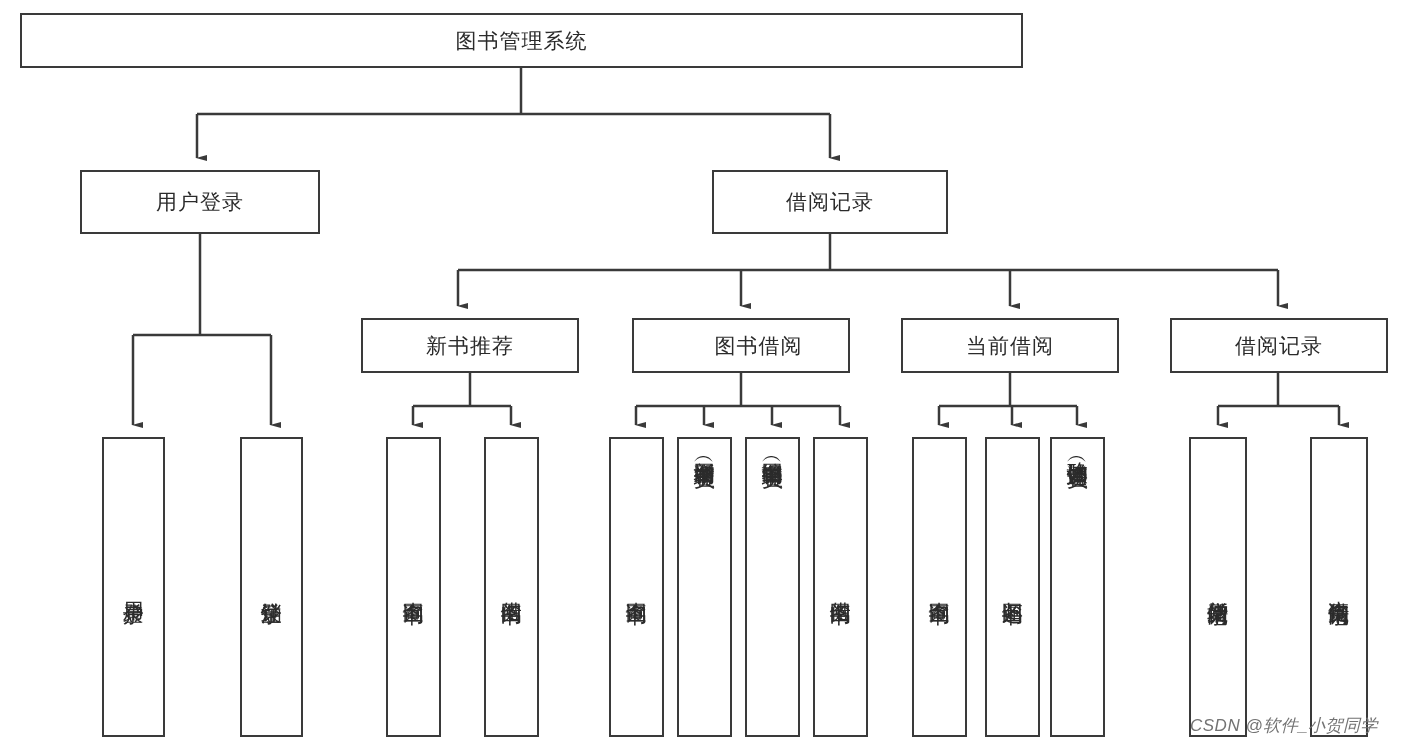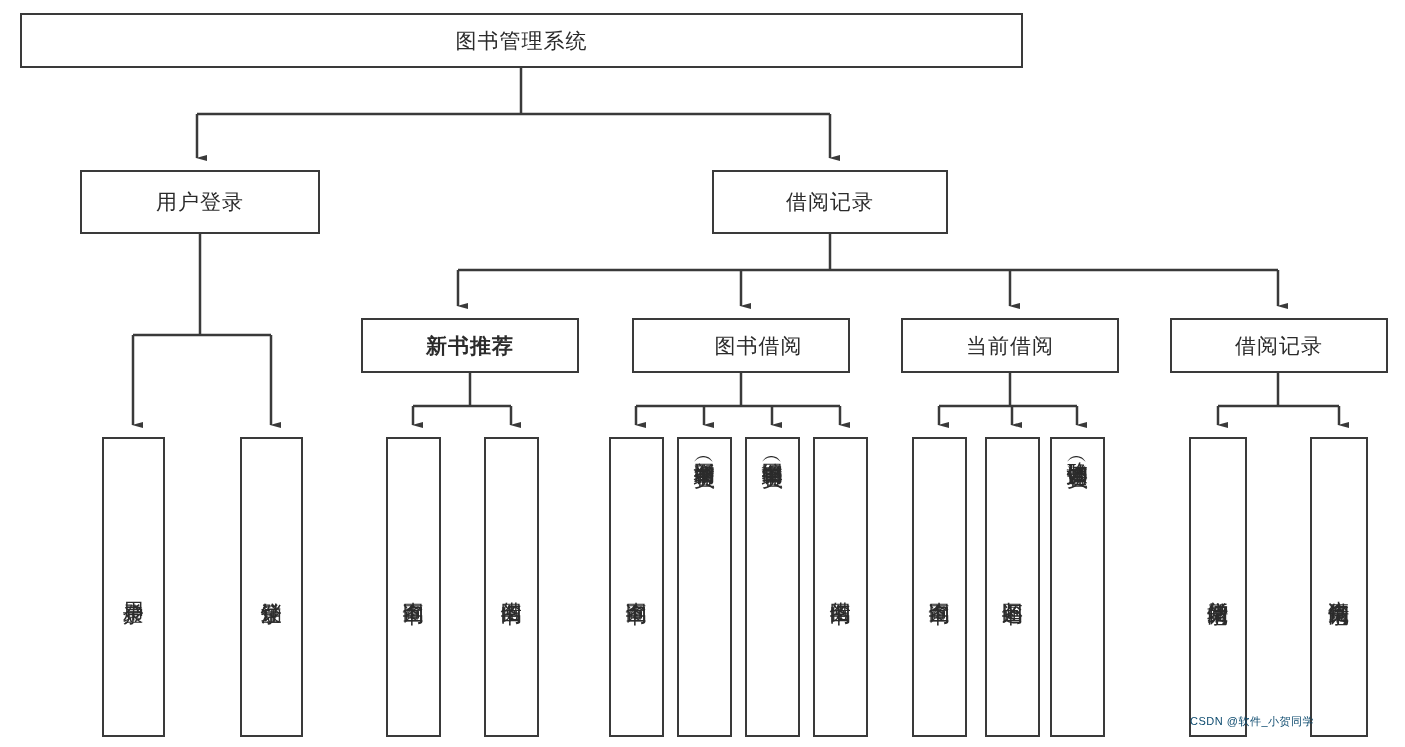--- a/index.html
+++ b/index.html
@@ -52,24 +52,25 @@
     writing-mode: vertical-rl;
     text-orientation: upright;
     white-space: nowrap;
   }
   .node-v.centered {
     align-items: center;
     padding-top: 0;
   }
   .watermark {
     position: absolute;
-    font-size: 11px;
-    color: #0c4a6e;
+    font-size: 17px;
+    color: #737373;
     white-space: nowrap;
     letter-spacing: 0.5px;
+    font-style: italic;
   }
 </style>
 </head>
 <body>
 
 <div id="canvas">
 
   <svg class="edges" viewBox="0 0 1405 747" xmlns="http://www.w3.org/2000/svg">
     <defs>
       <marker id="arrow" markerWidth="10" markerHeight="12" refX="3" refY="10" orient="auto" markerUnits="userSpaceOnUse">
@@ -125,21 +126,21 @@
     <span class="label">图书管理系统</span>
   </div>
 
   <div class="node node-h" id="n-l1-0" style="left: 80px; top: 170px; width: 240px; height: 64px;">
     <span class="label">用户登录</span>
   </div>
   <div class="node node-h" id="n-l1-1" style="left: 712px; top: 170px; width: 236px; height: 64px;">
     <span class="label">借阅记录</span>
   </div>
 
-  <div class="node node-h" id="n-l2-0" style="left: 361px; top: 318px; width: 218px; height: 55px; font-weight: bold;">
+  <div class="node node-h" id="n-l2-0" style="left: 361px; top: 318px; width: 218px; height: 55px;">
     <span class="label">新书推荐</span>
   </div>
   <div class="node node-h" id="n-l2-1" style="left: 632px; top: 318px; width: 218px; height: 55px; padding-left: 35px;">
     <span class="label">图书借阅</span>
   </div>
   <div class="node node-h" id="n-l2-2" style="left: 901px; top: 318px; width: 218px; height: 55px;">
     <span class="label">当前借阅</span>
   </div>
   <div class="node node-h" id="n-l2-3" style="left: 1170px; top: 318px; width: 218px; height: 55px;">
     <span class="label">借阅记录</span>

